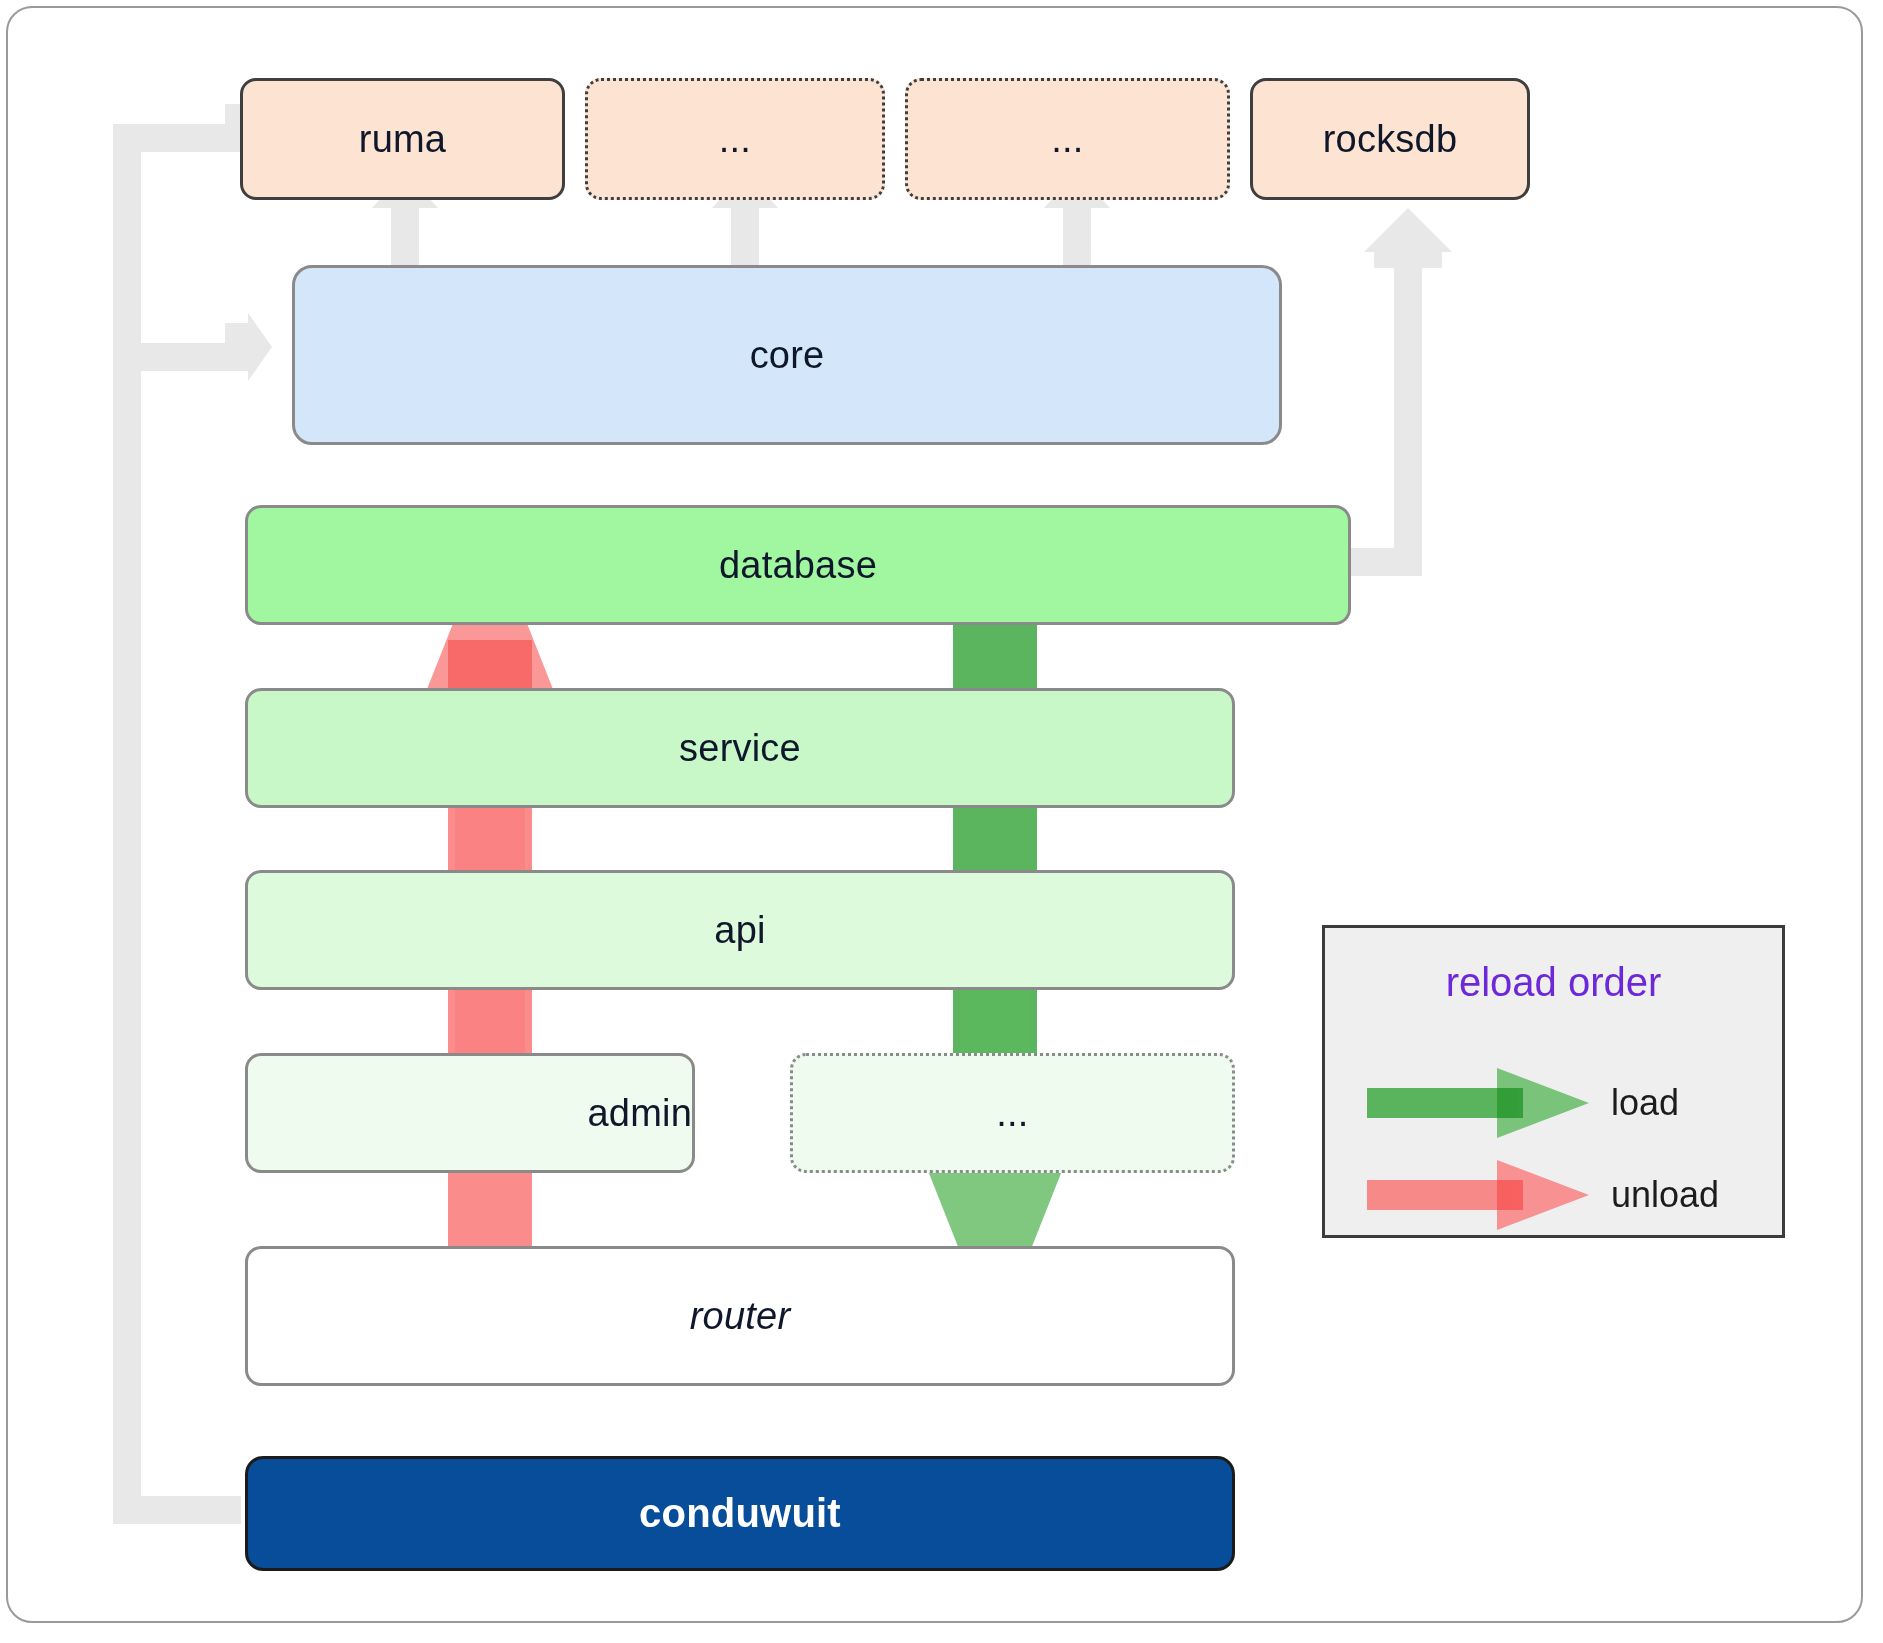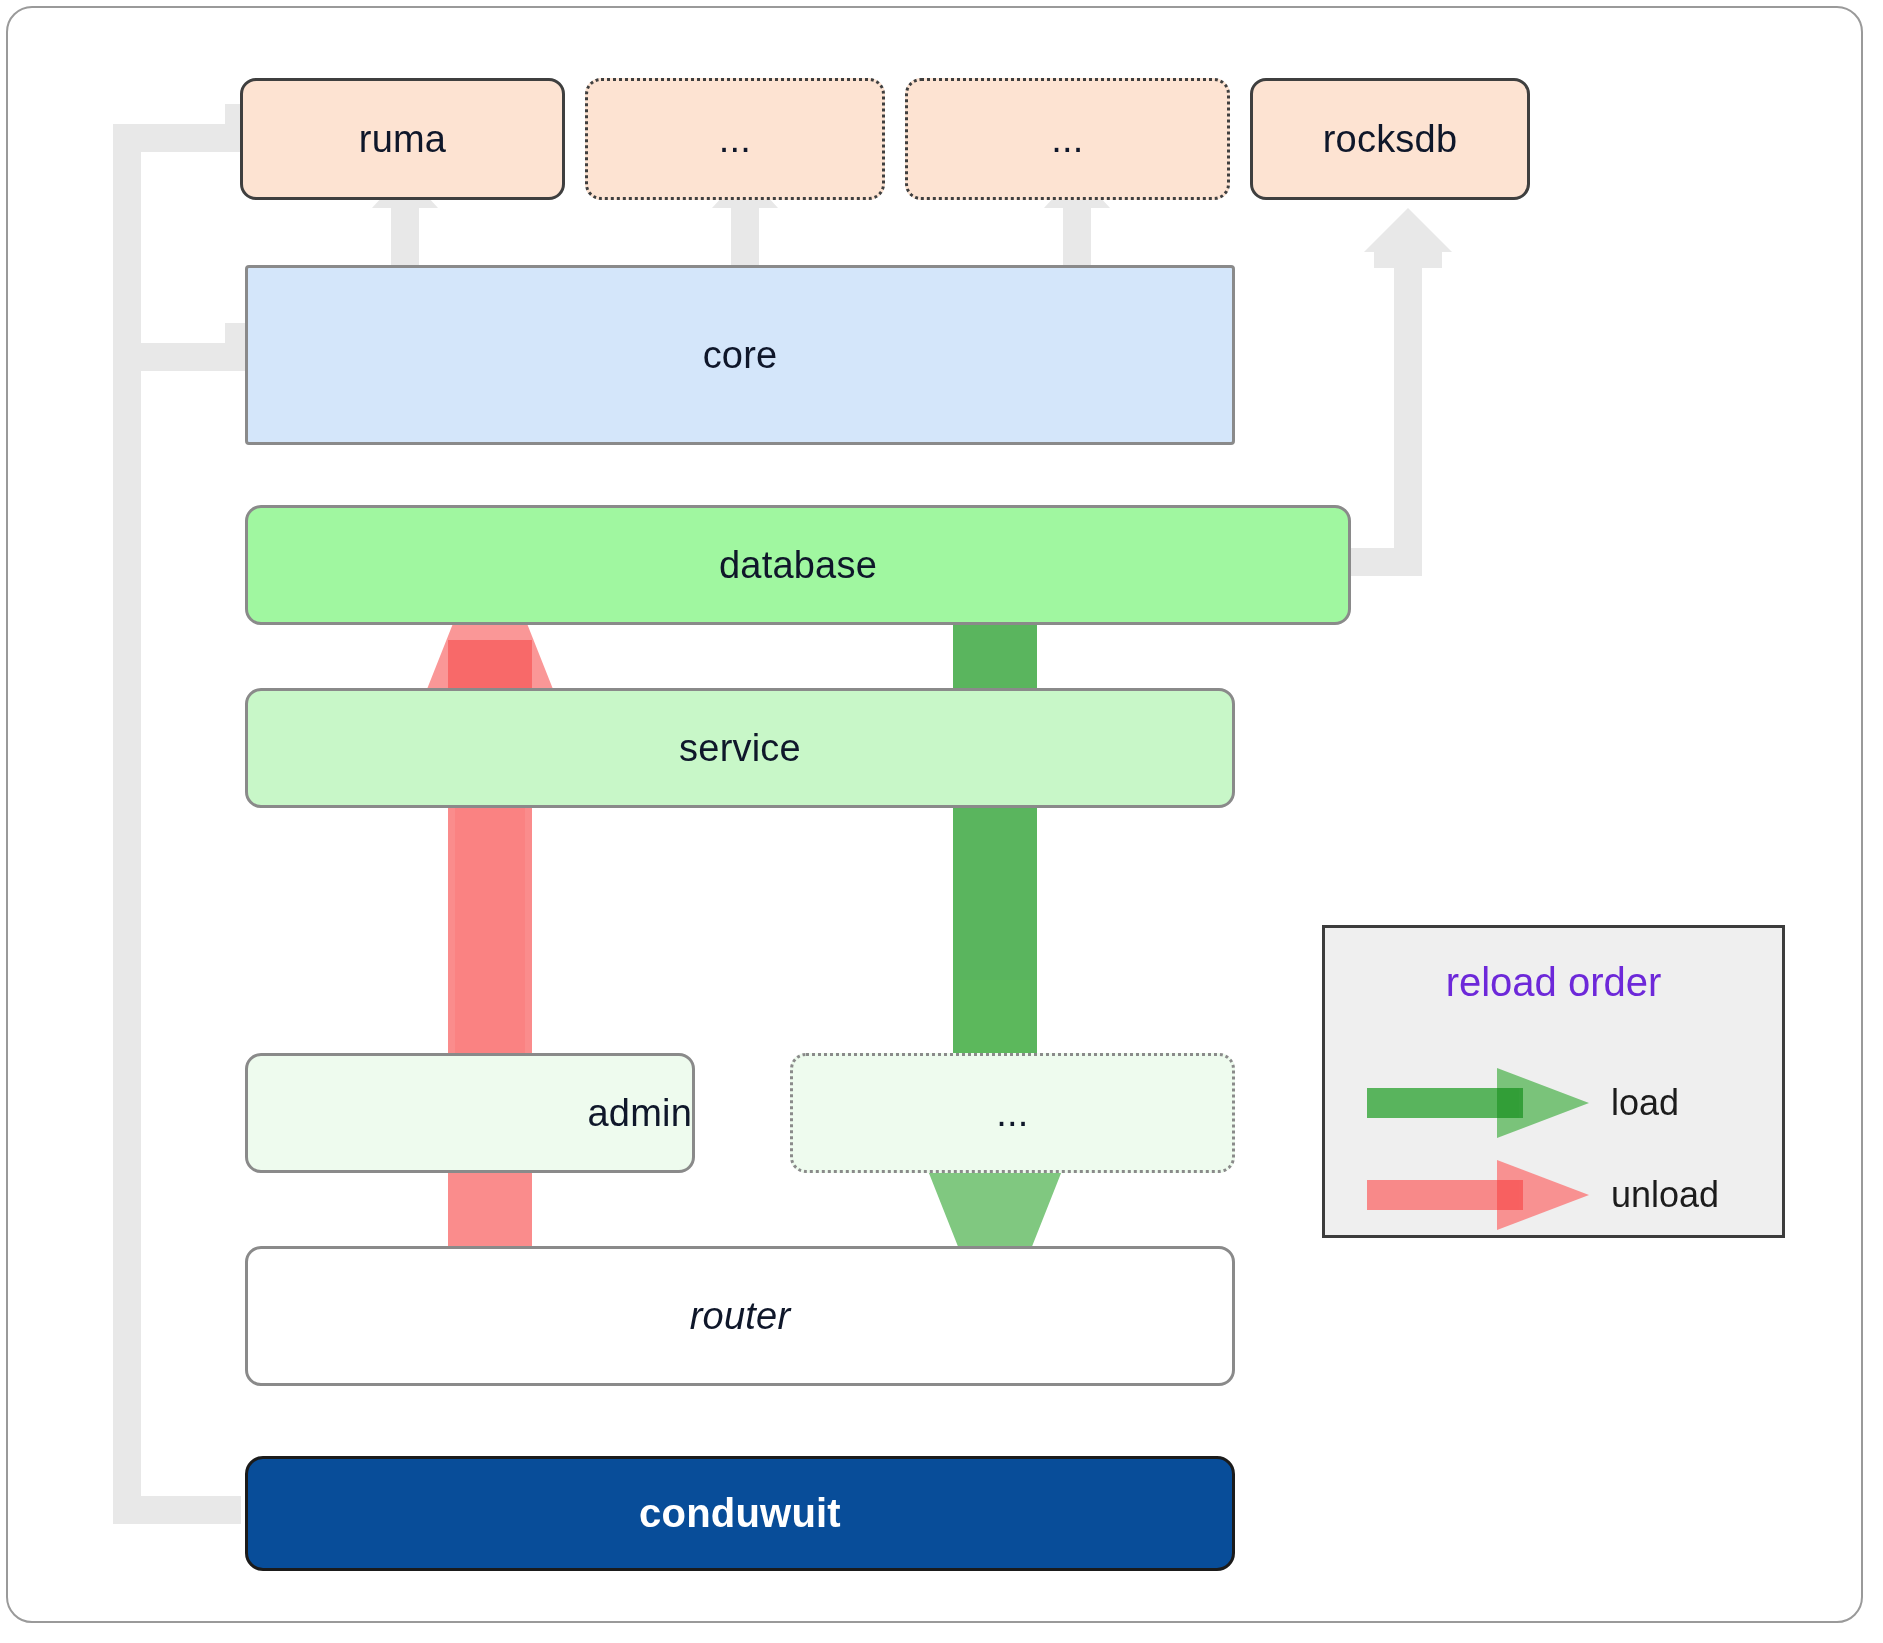--- a/index.html
+++ b/index.html
@@ -49,21 +49,22 @@
     top: 66px;
     border-radius: 16px;
   }
   .dep.dotted {
     border: 3px dotted #3f3f3f;
   }
 
   .core-box {
     background: #d4e6fa;
     border: 3px solid #8a8a8a;
-    border-radius: 4px;
+    border-radius: 20px;
+    margin-left: 47px;
   }
   .layer-box {
     border: 3px solid #8a8a8a;
     border-radius: 16px;
   }
   .layer-box.dotted { border: 3px dotted #8a8a8a; }
 
   .main-box {
     background: #084d99;
     border: 3px solid #1b1b1b;
@@ -197,20 +198,23 @@
   </div>
 
   <div class="node layer-box" style="left:245px; top:505px; width:1106px; height:120px; background:#a0f7a0;text-align:right;">
     <span class="label">database</span>
   </div>
 
   <div class="node layer-box" style="left:245px; top:688px; width:990px; height:120px; background:#c8f7c8;">
     <span class="label">service</span>
   </div>
 
+  <div class="node layer-box" style="left:245px; top:870px; width:990px; height:120px; background:#ddfadd;">
+    <span class="label">api</span>
+  </div>
 
   <div class="node layer-box" style="left:245px; top:1053px; width:450px; height:120px; background:#eefbee;justify-content:flex-end;">
     <span class="label">admin</span>
   </div>
 
   <div class="node layer-box dotted" style="left:790px; top:1053px; width:445px; height:120px; background:#eefbee;">
     <span class="label">...</span>
   </div>
 
   <div class="node layer-box" style="left:245px; top:1246px; width:990px; height:140px; background:#ffffff;font-style:italic;">

